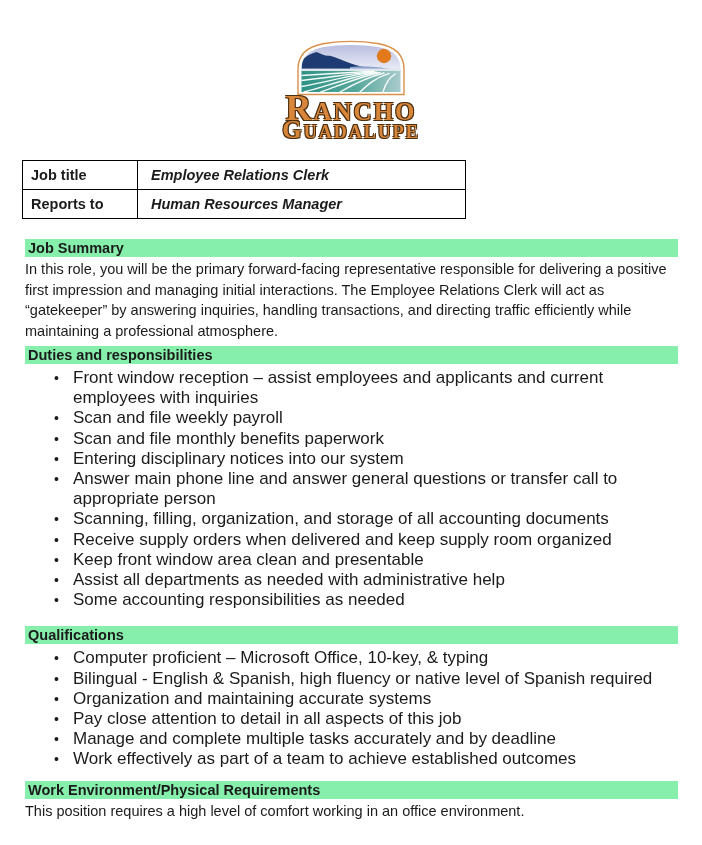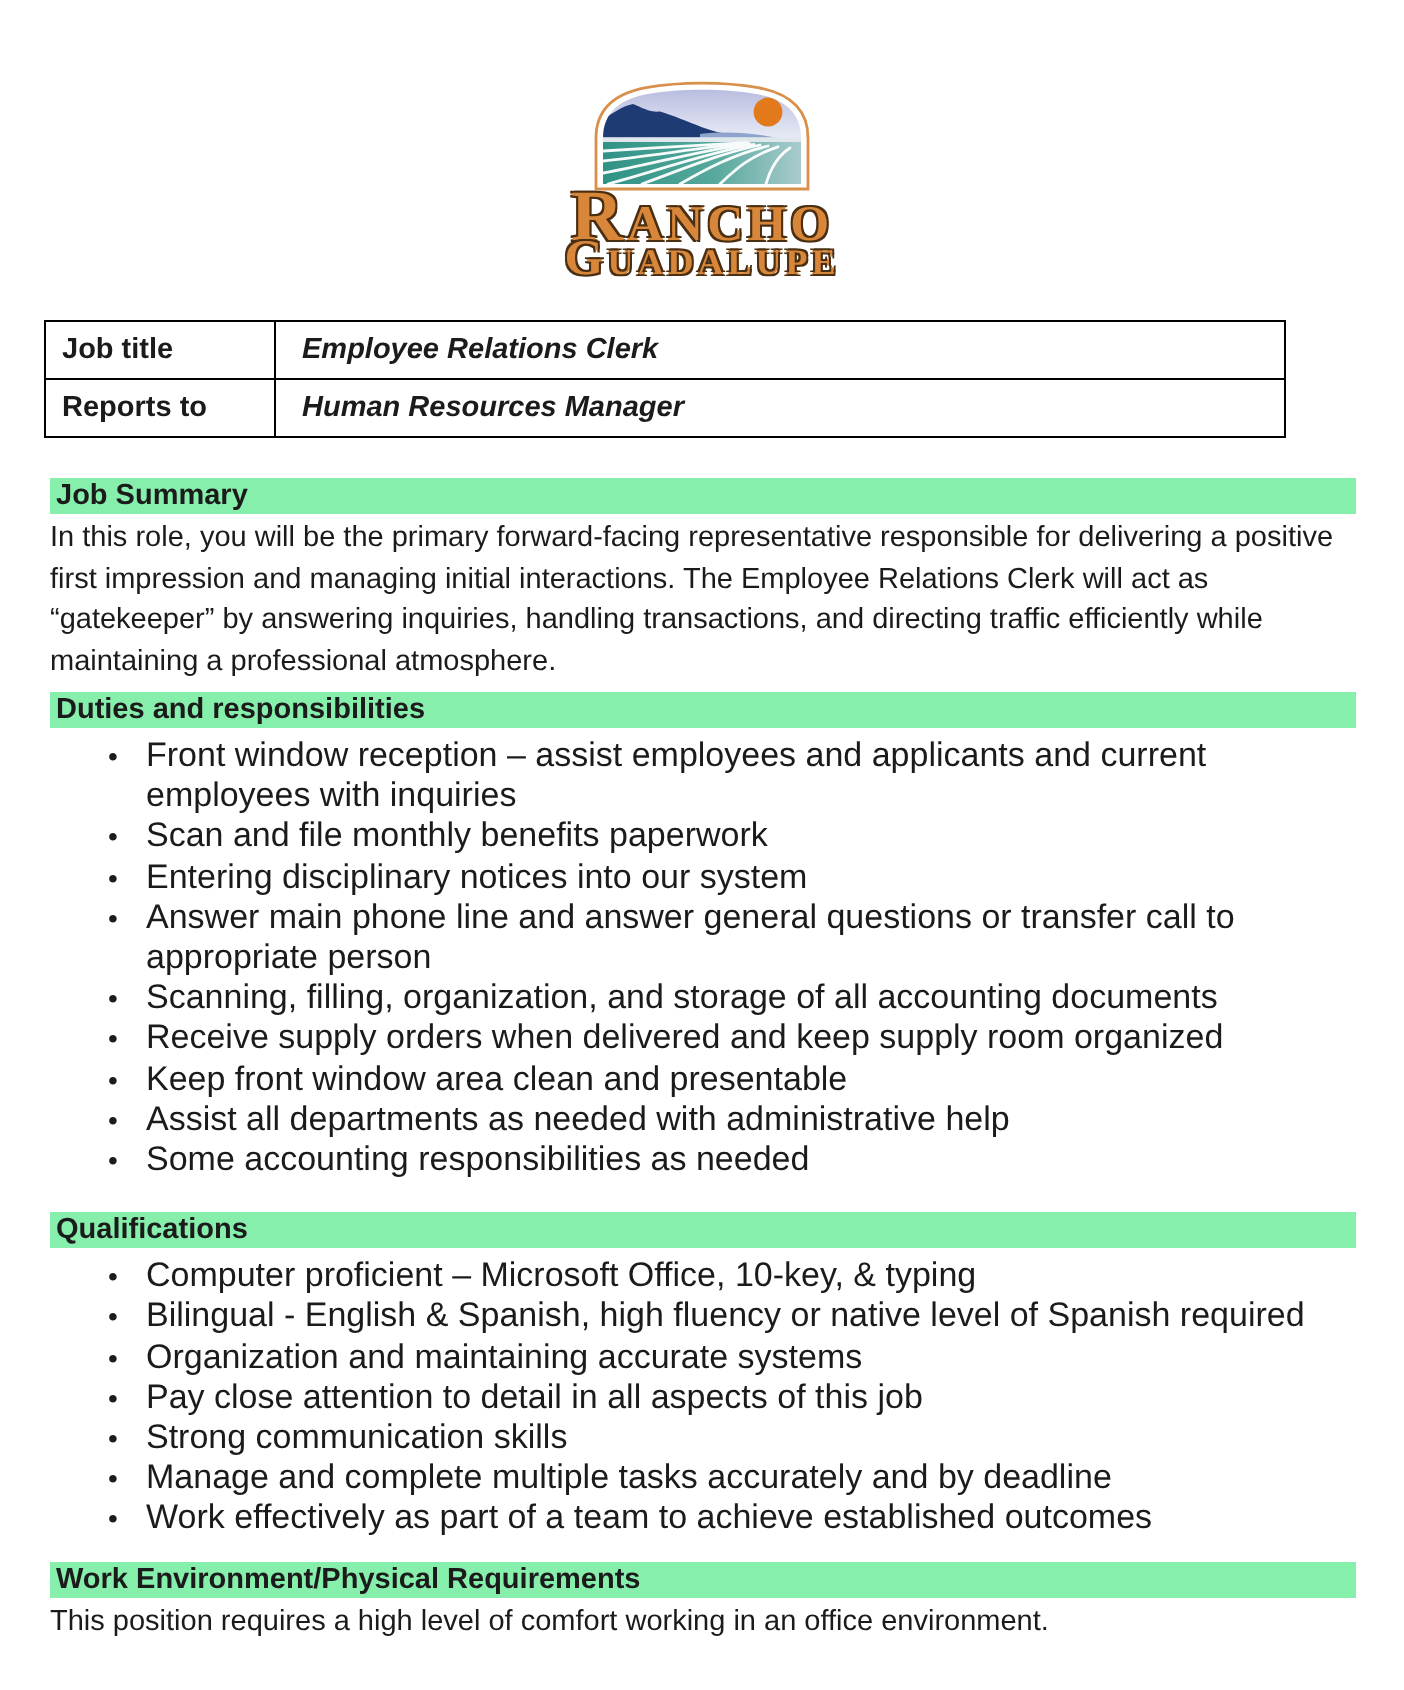--- a/index.html
+++ b/index.html
@@ -23,21 +23,21 @@
     color: #d8873a;
     letter-spacing: 2px;
     text-shadow: -1px -1px 0 #4b2f12, 1px -1px 0 #4b2f12,
                  -1px 1px 0 #4b2f12, 1px 1px 0 #4b2f12;
   }
   .logo-line1 { font-size: 36px; line-height: 20px; }
   .logo-line2 { font-size: 25px; line-height: 23px; text-align: center; }
 
   
   .info-table-wrap { margin: 19px 0 0 22px; }
-  table.info-table { border-collapse: collapse; width: 621px; }
+  table.info-table { border-collapse: collapse; width: 444px; }
   table.info-table td { border: 1.5px solid #000000; font-size: 14.5px; line-height: 18px; }
   td.cell-label { width: 100px; font-weight: bold; padding: 5px 6px 5px 8px; }
   td.cell-value { font-weight: bold; font-style: italic; padding: 5px 6px 5px 13px; }
 
   
   .content { padding: 0 24px 0 25px; }
   .section-heading {
     background: #86efac;
     font-weight: bold;
     font-size: 14.5px;
@@ -130,39 +130,39 @@
 
     <div class="section section-job-summary">
       <div class="section-heading">Job Summary</div>
       <p class="body-text">In this role, you will be the primary forward-facing representative responsible for delivering a positive first impression and managing initial interactions. The Employee Relations Clerk will act as “gatekeeper” by answering inquiries, handling transactions, and directing traffic efficiently while maintaining a professional atmosphere.</p>
     </div>
 
     <div class="section section-duties">
       <div class="section-heading">Duties and responsibilities</div>
       <ul class="bullets">
         <li>Front window reception – assist employees and applicants and current employees with inquiries</li>
+        <li>Scan and file weekly payroll</li>
         <li>Scan and file monthly benefits paperwork</li>
         <li>Entering disciplinary notices into our system</li>
         <li>Answer main phone line and answer general questions or transfer call to appropriate person</li>
         <li>Scanning, filling, organization, and storage of all accounting documents</li>
         <li>Receive supply orders when delivered and keep supply room organized</li>
         <li>Keep front window area clean and presentable</li>
         <li>Assist all departments as needed with administrative help</li>
         <li>Some accounting responsibilities as needed</li>
       </ul>
     </div>
 
     <div class="section section-qualifications">
       <div class="section-heading">Qualifications</div>
       <ul class="bullets">
         <li>Computer proficient – Microsoft Office, 10-key, &amp; typing</li>
         <li>Bilingual - English &amp; Spanish, high fluency or native level of Spanish required</li>
         <li>Organization and maintaining accurate systems</li>
         <li>Pay close attention to detail in all aspects of this job</li>
-        <li>Strong communication skills</li>
         <li>Manage and complete multiple tasks accurately and by deadline</li>
         <li>Work effectively as part of a team to achieve established outcomes</li>
       </ul>
     </div>
 
     <div class="section section-work-env">
       <div class="section-heading">Work Environment/Physical Requirements</div>
       <p class="body-text">This position requires a high level of comfort working in an office environment.</p>
     </div>
 

